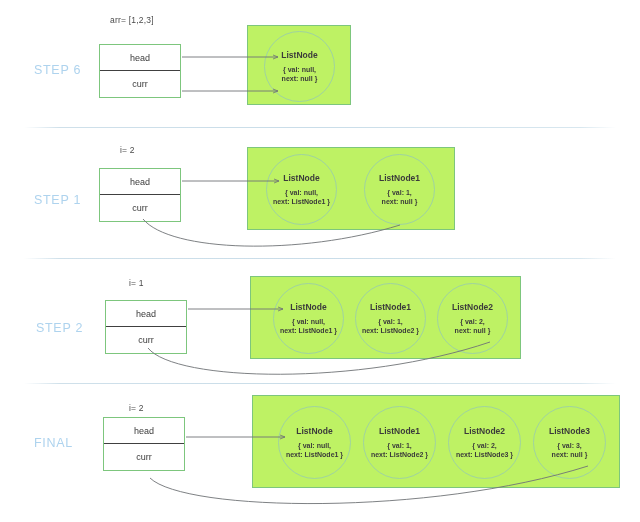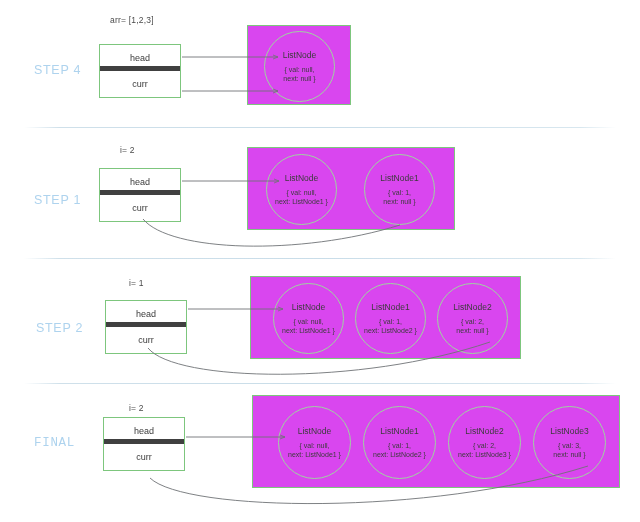--- a/index.html
+++ b/index.html
@@ -62,28 +62,29 @@
   }
   .ptr-cell {
     height: 26px;
     line-height: 26px;
     text-align: center;
     font-size: 9px;
     color: #3b3b3b;
     box-sizing: border-box;
   }
   .ptr-cell.top {
-    border-bottom: 5px solid #404040;
+    border-bottom: 1px solid #404040;
   }
   
   .node-container {
     position: absolute;
     border: 1px solid #7dc67d;
     box-sizing: border-box;
-    background: #d946ef;
+    background: #bef264;
+    font-weight: bold;
   }
   
   .node {
     position: absolute;
     border: 1px solid #9fd3a0;
     border-radius: 50%;
     box-sizing: border-box;
     background: transparent;
     display: flex;
     flex-direction: column;
@@ -114,21 +115,21 @@
 </style>
 </head>
 <body>
 
 <div class="canvas">
 
   <div class="step-section" style="top:0;height:130px;">
 
     <div class="meta-label" style="left:110px; top:15px;">arr= [1,2,3]</div>
 
-    <div class="step-label" style="left:34px; top:63px;">STEP 4</div>
+    <div class="step-label" style="left:34px; top:63px;">STEP 6</div>
 
     <div class="ptr-box" style="left:99px; top:44px;">
       <div class="ptr-cell top">head</div>
       <div class="ptr-cell">curr</div>
     </div>
 
     <div class="node-container" style="left:247px; top:25px; width:104px; height:80px;">
       <div class="node" style="left:16px; top:5px; width:71px; height:71px;">
         <div class="node-title">ListNode</div>
         <div class="node-body">{ val: null,</div>
@@ -195,21 +196,21 @@
       </div>
     </div>
 
     <div class="divider" style="top:125px;"></div>
   </div>
 
   <div class="step-section" style="top:383px;height:139px;padding-left:28px;">
 
     <div class="meta-label" style="left:129px; top:20px;">i= 2</div>
 
-    <div class="step-label" style="left:34px; top:53px;font-family:Liberation Mono, monospace;">FINAL</div>
+    <div class="step-label" style="left:34px; top:53px;">FINAL</div>
 
     <div class="ptr-box" style="left:103px; top:34px;">
       <div class="ptr-cell top">head</div>
       <div class="ptr-cell">curr</div>
     </div>
 
     <div class="node-container" style="left:252px; top:12px; width:368px; height:93px;">
       <div class="node" style="left:25px; top:10px; width:73px; height:73px;">
         <div class="node-title">ListNode</div>
         <div class="node-body">{ val: null,</div>

